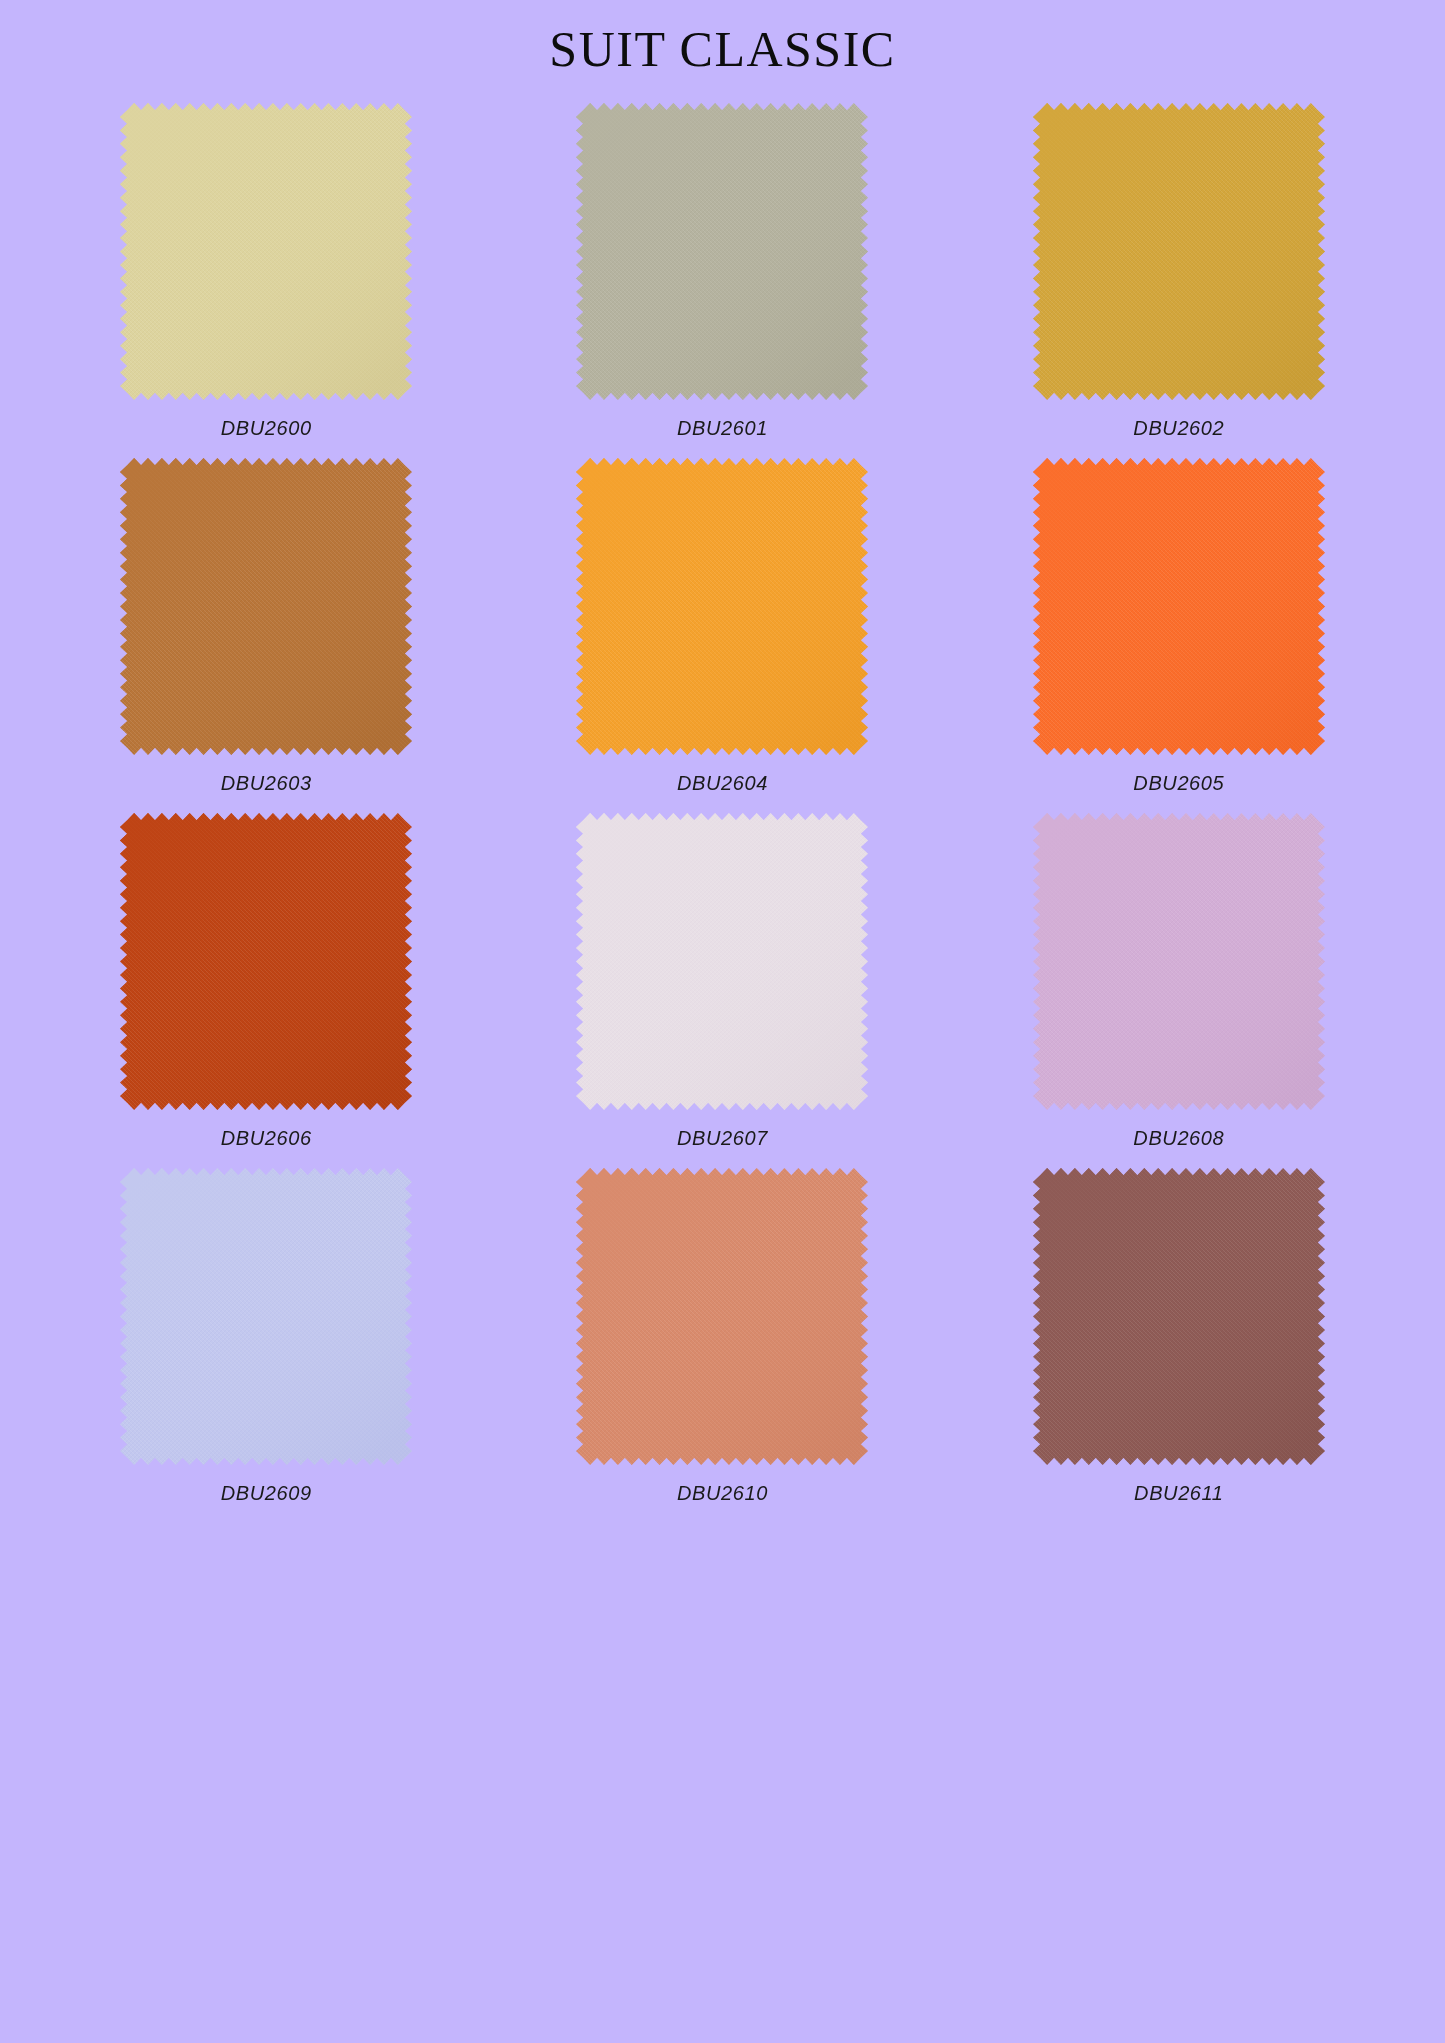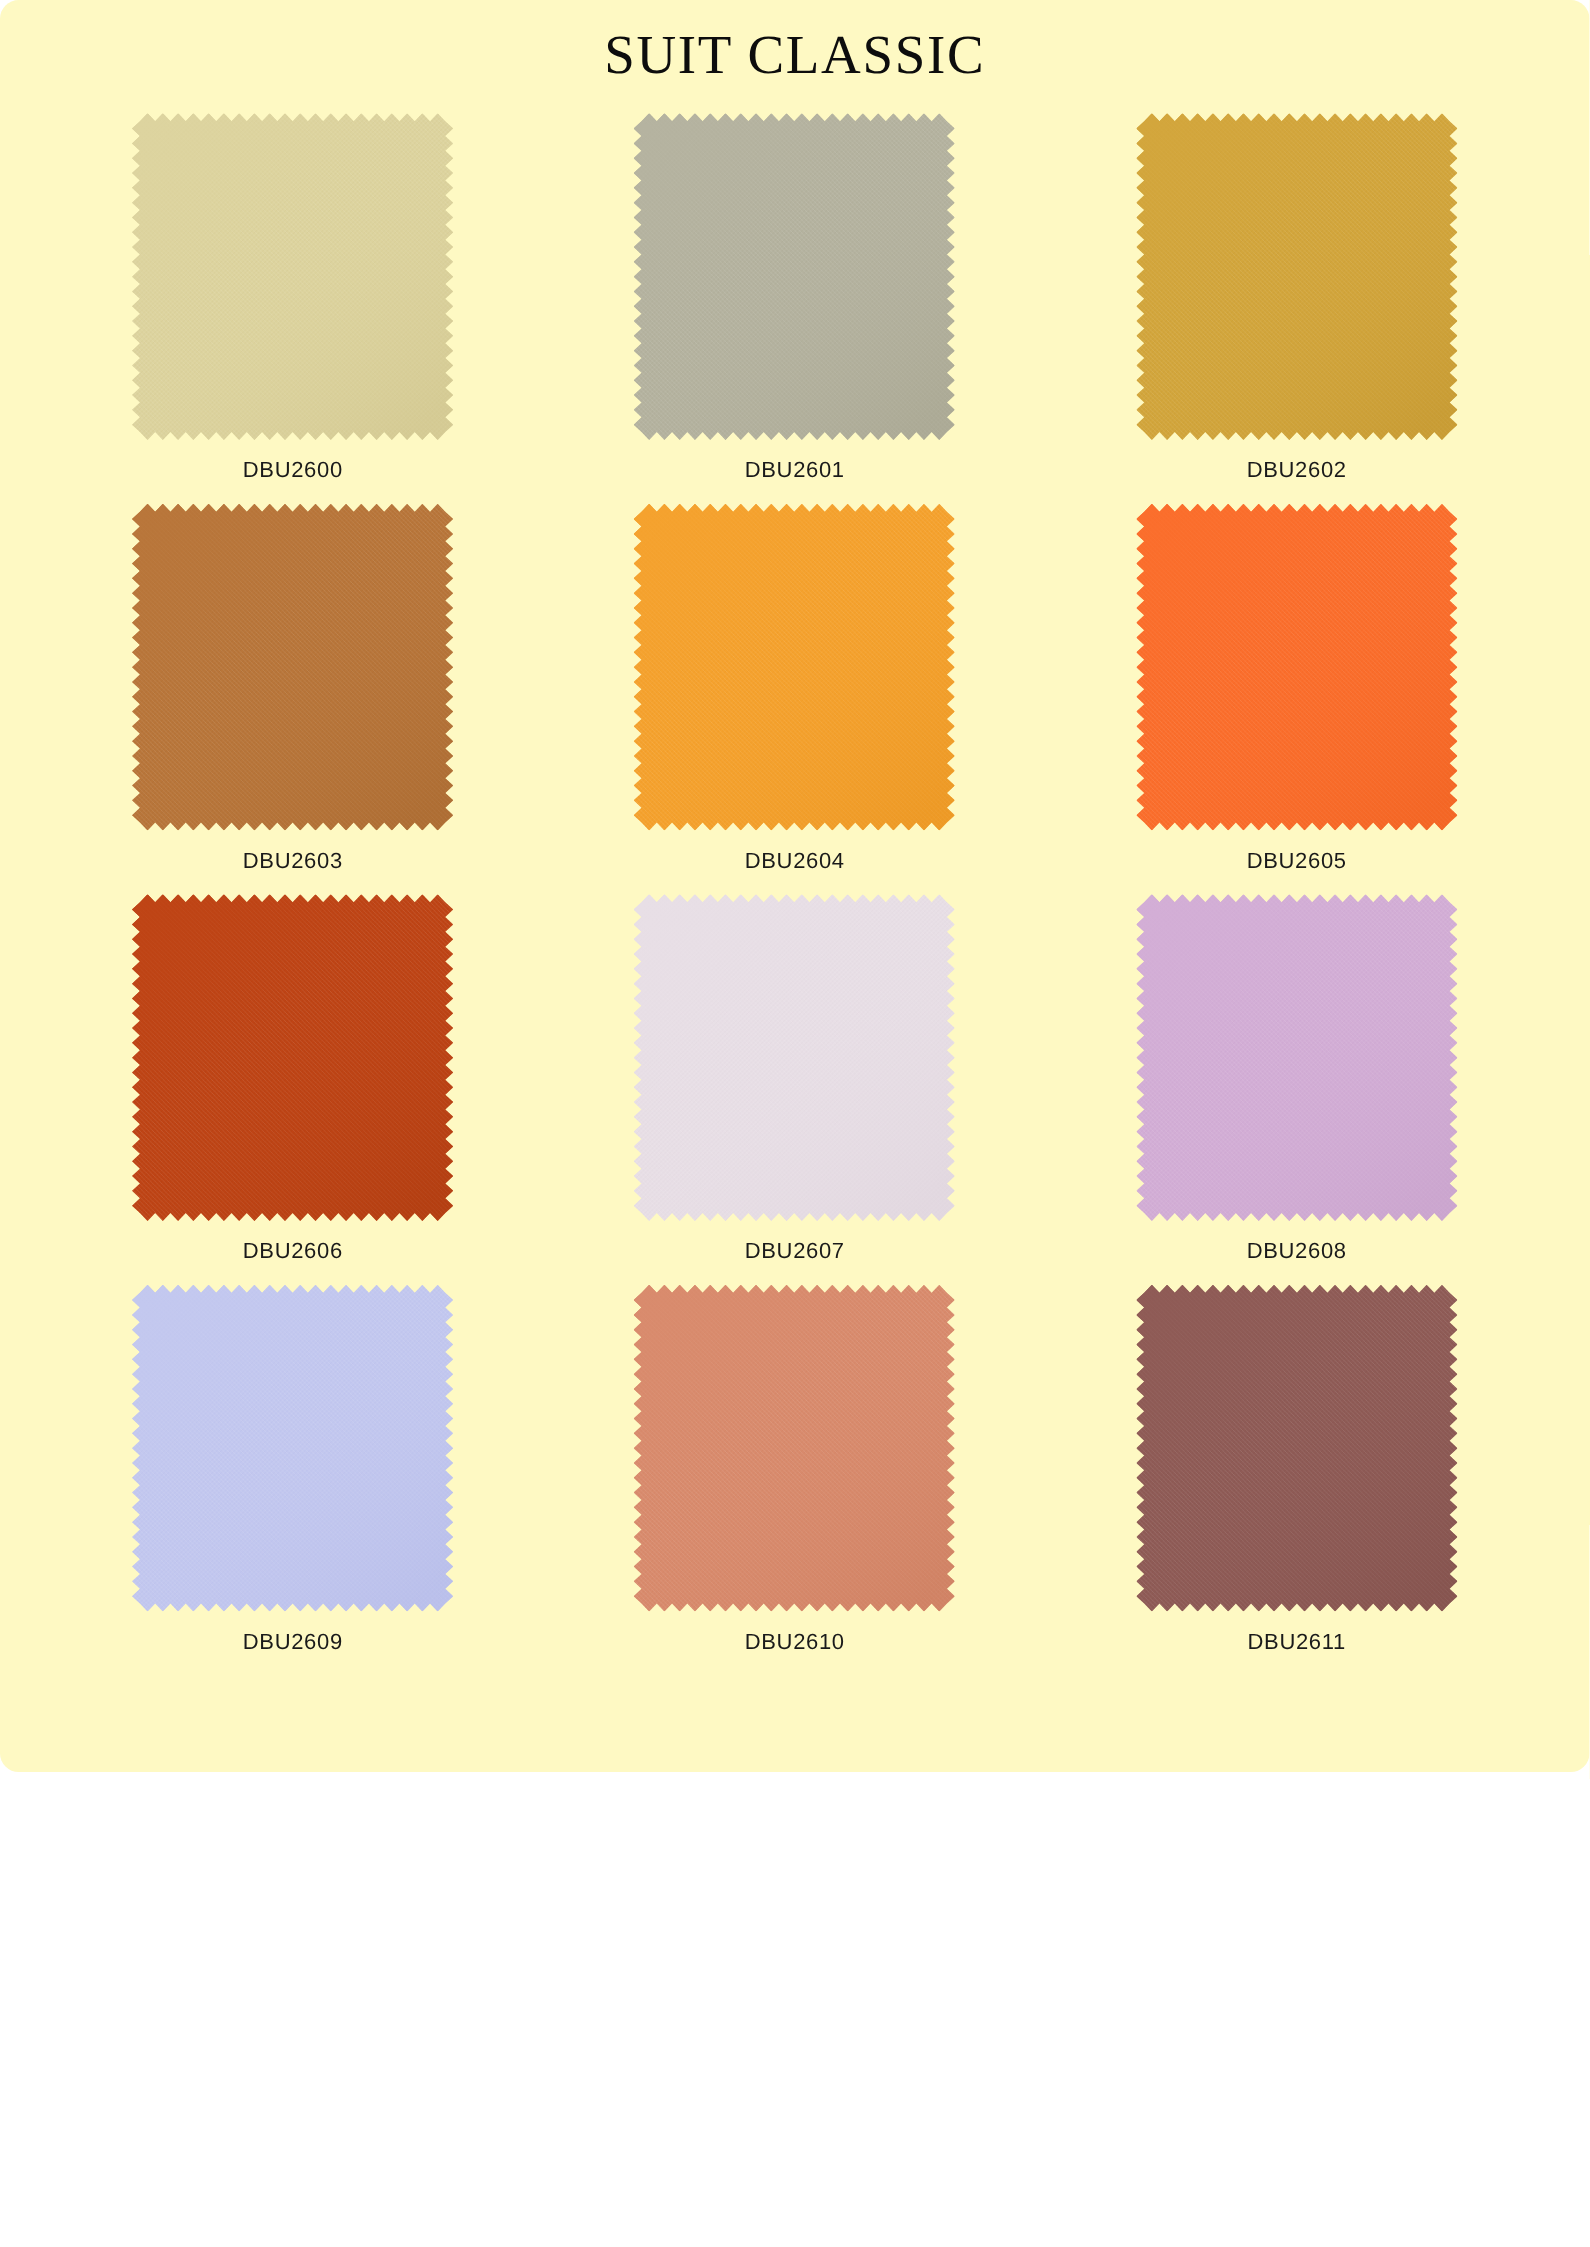--- a/index.html
+++ b/index.html
@@ -11,25 +11,24 @@
     width: 1445px;
     height: 2043px;
     font-family: "Liberation Sans", sans-serif;
     -webkit-font-smoothing: antialiased;
     overflow: hidden;
     position: relative;
   }
 
   .page {
     width: 1445px;
-    height: 1611px;
+    height: 2043px;
     position: relative;
-    background: #fef9c3;
+    background: #c4b5fd;
     box-sizing: border-box;
-    border-radius: 17px;
   }
 
   .page-title {
     text-align: center;
     font-family: "Liberation Serif", "DejaVu Serif", serif;
     font-size: 50px;
     letter-spacing: 1.5px;
     color: #0d0d0d;
     font-weight: 400;
     padding-top: 22px;
@@ -75,20 +74,21 @@
   }
 
   .swatch-label {
     margin-top: 18px;
     font-family: "Liberation Sans", sans-serif;
     font-size: 20px;
     letter-spacing: 0.6px;
     color: #1a1a1a;
     text-align: center;
     line-height: 1;
+    font-style: italic;
   }
 </style>
 </head>
 <body>
 
 <div class="page">
 
   <h1 class="page-title">SUIT CLASSIC</h1>
 
   <div class="swatch-grid">

